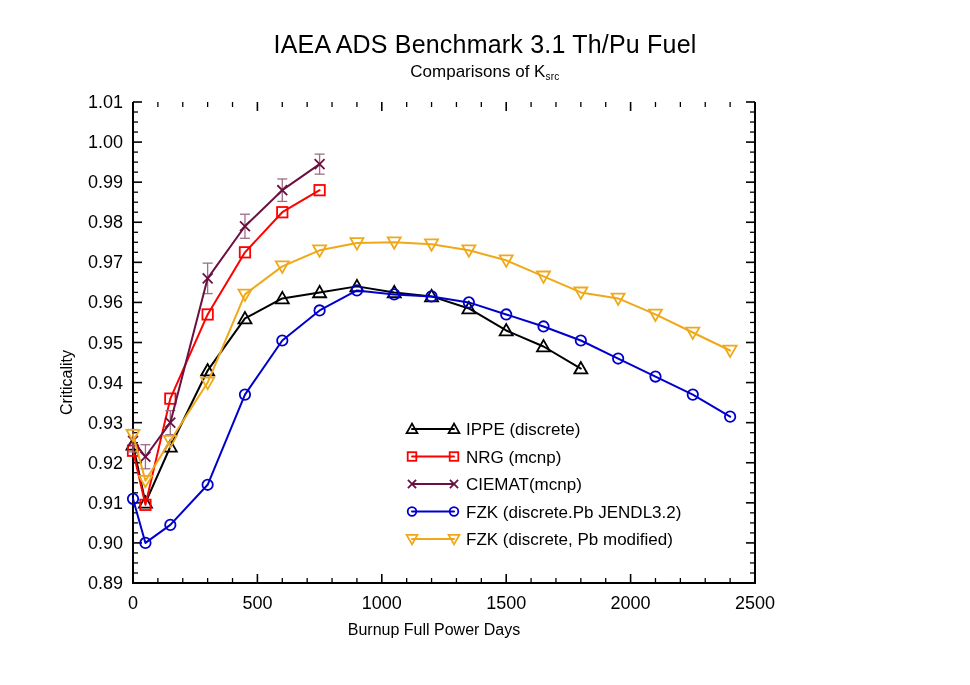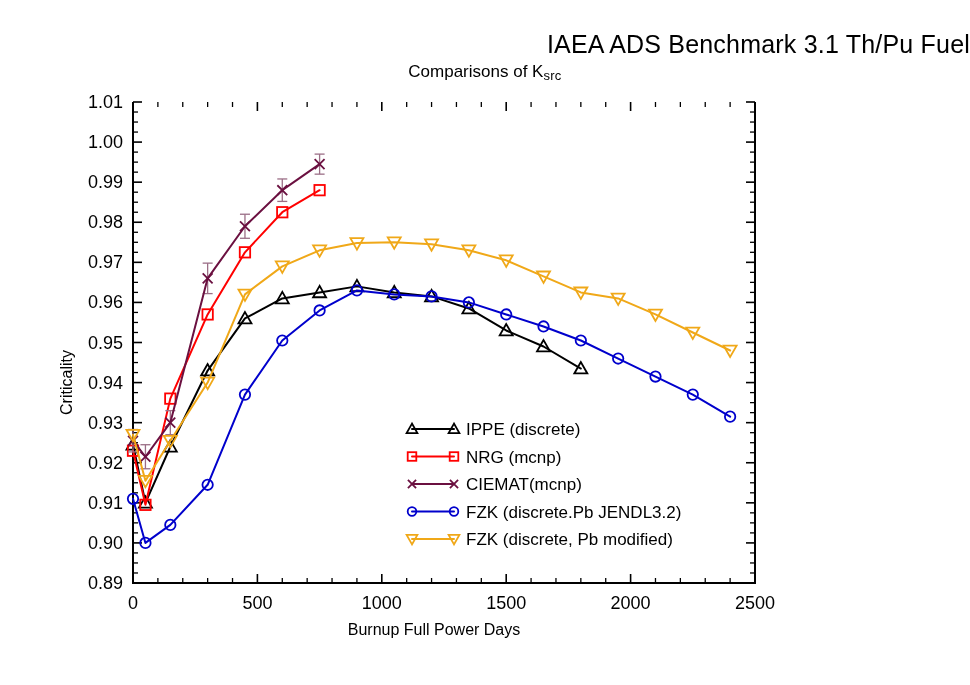--- a/index.html
+++ b/index.html
@@ -1,23 +1,23 @@
 <!DOCTYPE html>
 <html><head>
 <meta charset="utf-8">
 <style>
   html,body{margin:0;padding:0;background:#ffffff;}
   body{width:970px;height:685px;overflow:hidden;
        font-family:"Liberation Sans","DejaVu Sans",sans-serif;color:#000;}
   #stage{position:relative;width:970px;height:685px;background:#fff;}
-  #chart-title{position:absolute;left:0;top:30px;width:970px;text-align:right;
+  #chart-title{position:absolute;left:0;top:30px;width:970px;text-align:center;
        font-size:25px;letter-spacing:.2px;}
   #chart-subtitle{position:absolute;left:0;top:62px;width:970px;text-align:center;
        font-size:17px;}
-  #chart-subtitle .sub{font-size:13px;vertical-align:-3px;letter-spacing:.3px;}
+  #chart-subtitle .sub{font-size:10px;vertical-align:-3px;letter-spacing:.3px;}
   svg{position:absolute;left:0;top:0;}
   .axis-line{stroke:#000;stroke-width:2.0;fill:none;}
   .tick{stroke:#000;stroke-width:1.6;}
   .tick-minor{stroke:#000;stroke-width:1.3;}
   .ticklabel{font-family:"Liberation Sans","DejaVu Sans",sans-serif;font-size:18px;fill:#000;}
   .axislabel{font-family:"Liberation Sans","DejaVu Sans",sans-serif;font-size:16px;fill:#000;}
   .series-line{fill:none;stroke-width:2.0;stroke-linejoin:round;stroke-linecap:round;}
   .marker{stroke-width:1.8;}
   .errbar{stroke-width:1.3;}
   .legend-text{font-family:"Liberation Sans","DejaVu Sans",sans-serif;font-size:17px;fill:#000;}

